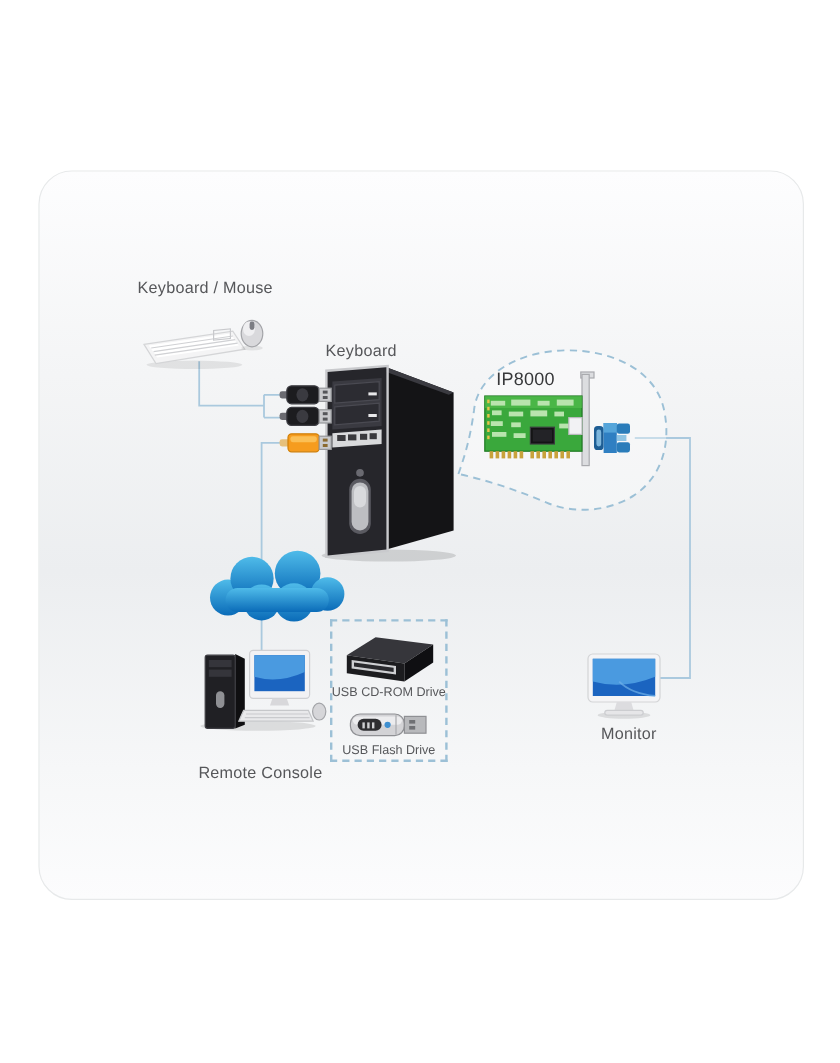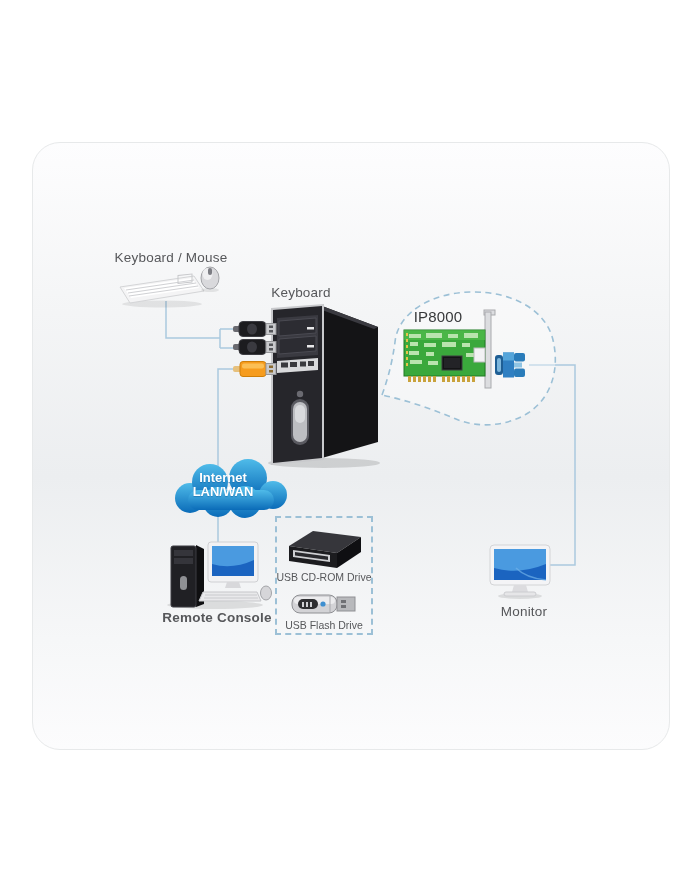--- a/index.html
+++ b/index.html
@@ -4,25 +4,25 @@
 <style>
   html,body{margin:0;padding:0;background:#ffffff;}
   #canvas{position:relative;width:700px;height:886px;background:#ffffff;overflow:hidden;
           font-family:"Liberation Sans",sans-serif;}
   #panel{position:absolute;left:32px;top:142px;width:636px;height:606px;border-radius:28px;
          border:1px solid #e7e9ea;
          background:linear-gradient(180deg,#fdfdfe 0%,#f4f5f6 28%,#eceef0 55%,#f6f7f8 82%,#fcfcfd 100%);}
   .lbl{position:absolute;color:var(--color-label,#56575a);font-size:13.5px;text-align:center;
        letter-spacing:.2px;z-index:6;}
   .lbl-sm{position:absolute;color:var(--color-label,#56575a);font-size:10.5px;text-align:center;z-index:6;}
-  #lbl-keyboard{left:101px;top:250px;width:140px;}
+  #lbl-keyboard{left:101px;top:232px;width:140px;}
   #lbl-computer{left:251px;top:285px;width:100px;}
   #lbl-card{left:388px;top:308px;width:100px;font-size:15px;font-weight:normal;
             color:var(--color-card-label,#37383a);}
-  #lbl-console{left:152px;top:610px;width:130px;font-weight:bold;}
+  #lbl-console{left:152px;top:636px;width:130px;}
   #lbl-monitor{left:474px;top:604px;width:100px;}
   #cloud-text{position:absolute;left:170px;top:471px;width:106px;text-align:center;z-index:6;
               color:#ffffff;font-weight:bold;font-size:13px;line-height:14px;
               text-shadow:0 1px 1px rgba(0,60,120,.35);}
   svg{position:absolute;overflow:visible;}
   #lines{left:0;top:0;z-index:2;}
   #bubble{left:0;top:0;z-index:2;}
   .conn{fill:none;stroke:var(--color-line,#aac9de);stroke-width:1.5;}
   .dash{fill:rgba(255,255,255,.35);stroke:var(--color-dashed,#9cc0d6);stroke-width:1.6;
         stroke-dasharray:6 4.5;}
@@ -185,24 +185,20 @@
     <g fill="url(#cg)">
       <circle cx="20" cy="36" r="15"></circle>
       <circle cx="40" cy="20" r="18"></circle>
       <circle cx="78" cy="16" r="19"></circle>
       <circle cx="103" cy="33" r="14"></circle>
       <circle cx="48" cy="40" r="15"></circle>
       <circle cx="75" cy="40" r="16"></circle>
       <rect x="18" y="28" width="86" height="20" rx="10"></rect>
     </g>
   </svg>
-  <div id="cloud-text">
-    <div>Internet</div>
-    <div>LAN/WAN</div>
-  </div>
 
   <svg class="dev" style="left:163px;top:538px;" width="112" height="72" viewBox="0 0 112 72">
     <ellipse cx="52" cy="67" rx="48" ry="4" fill="rgba(0,0,0,0.10)"></ellipse>
     <polygon points="33,7 41,11 41,66 33,69" fill="#0f0f11"></polygon>
     <rect x="8" y="8" width="25" height="61" rx="2" fill="#202024" stroke="#3c3c42" stroke-width="1"></rect>
     <rect x="11" y="12" width="19" height="6" fill="#35353b"></rect>
     <rect x="11" y="20" width="19" height="6" fill="#35353b"></rect>
     <rect x="17" y="38" width="7" height="14" rx="3.5" fill="#8f9094"></rect>
     <rect x="45" y="4" width="50" height="40" rx="3" fill="#f2f2f4" stroke="#cfd0d3" stroke-width="1"></rect>
     <rect x="49" y="8" width="42" height="30" fill="#1b64c0"></rect>

